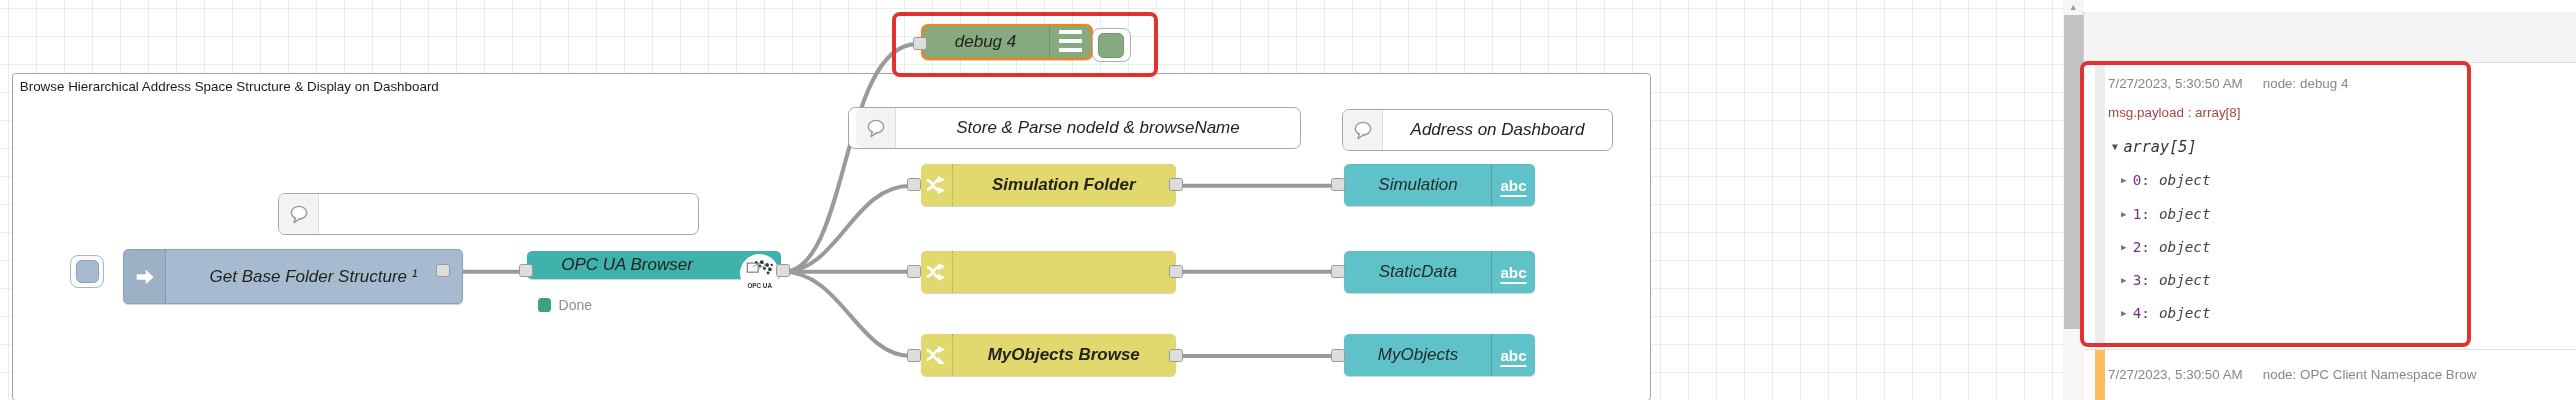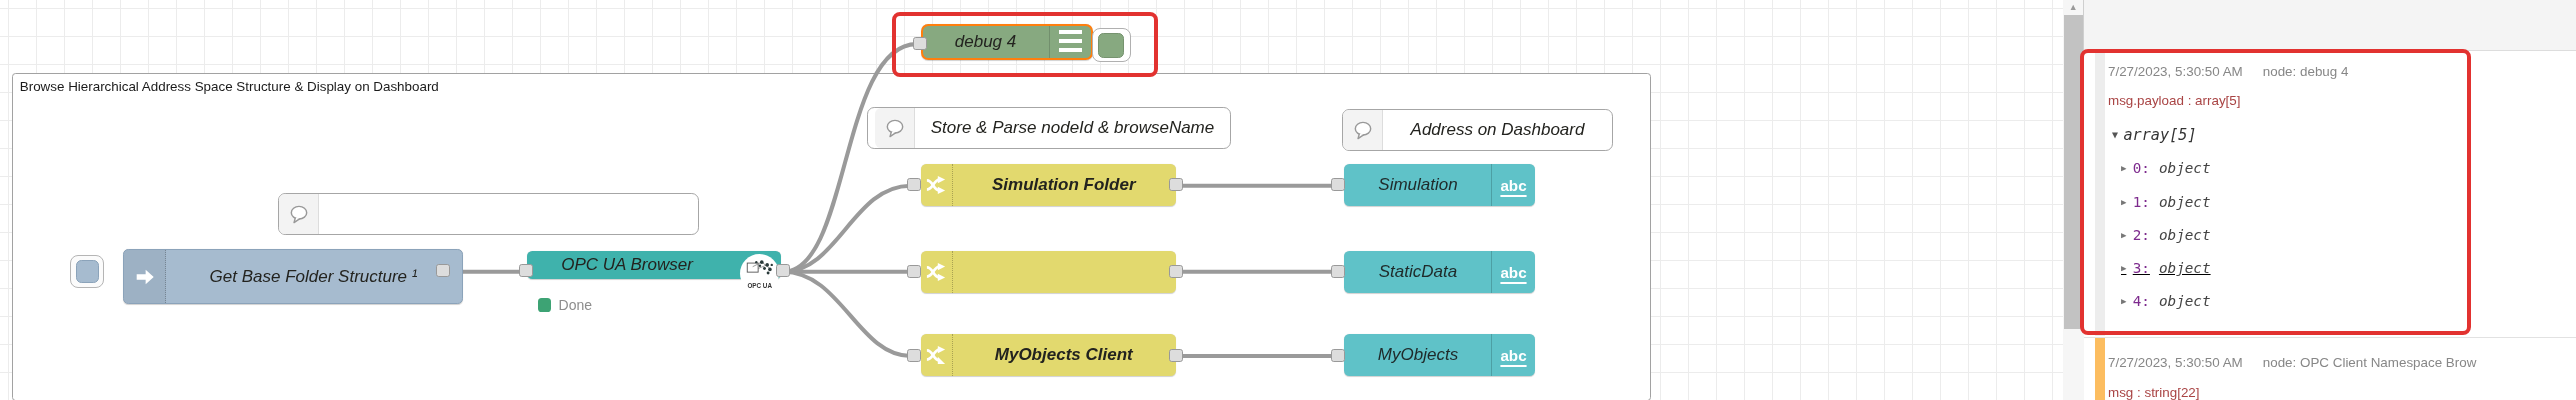--- a/index.html
+++ b/index.html
@@ -86,39 +86,39 @@
   .anno{position:absolute;border:4.5px solid #e23230;border-radius:8px;z-index:5;box-sizing:border-box;}
   .anno-node{left:892px;top:11.6px;width:266px;height:65px;}
 
   
   .v-scrollbar{position:absolute;left:2063px;top:0;width:20.6px;height:401px;background:#f6f6f6;z-index:6;}
   .v-scroll-arrow{position:absolute;left:0;top:0;width:20.6px;height:14.3px;display:flex;align-items:center;
         justify-content:center;font-size:9px;color:#9a9a9a;}
   .v-scroll-thumb{position:absolute;left:0.9px;top:15.2px;width:19px;height:314px;background:#c2c2c2;}
 
   
-  .sidebar{position:absolute;left:2083px;top:0;width:493px;height:330px;background:#fff;
+  .sidebar{position:absolute;left:2083px;top:12px;width:493px;height:330px;background:#fff;
         border-left:0.9px solid #cfcfcf;z-index:6;box-sizing:border-box;}
   .sb-header{position:absolute;left:0;top:0;right:0;height:50px;background:#f4f4f4;border-bottom:0.9px solid #ddd;}
   .msg-bar{position:absolute;width:10px;}
   .bar-1{left:10.8px;top:51px;height:285px;background:#ededed;}
   .bar-2{left:10.8px;top:338px;height:63px;background:#fcbd60;}
   .msg-sep{position:absolute;left:0;right:0;top:337px;height:0.9px;background:#e2e2e2;}
   .msg-head{position:absolute;left:24px;white-space:nowrap;font-size:13.4px;color:#878787;}
   .msg-head .ts{margin-right:20px;}
   .msg-path{position:absolute;left:24px;white-space:nowrap;font-size:13.4px;color:#a94444;}
   .t-root{position:absolute;left:28px;white-space:nowrap;font-family:"DejaVu Sans Mono",monospace;
         font-size:15.2px;color:#333;font-style:italic;}
   .t-root .tri{font-style:normal;font-size:10px;color:#555;margin-right:5.4px;vertical-align:1.8px;}
   .t-item{position:absolute;left:37px;white-space:nowrap;font-family:"DejaVu Sans Mono",monospace;font-size:14.3px;}
   .t-item .tri{font-size:9px;color:#777;margin-right:6.3px;vertical-align:1.8px;}
   .t-item .key{color:#7d2a8d;margin-right:9px;}
   .t-item .val{color:#444;font-style:italic;}
   .y-ts1{top:64px;} .y-path1{top:93px;} .y-root{top:126px;}
-  .y-i0{top:160px;} .y-i1{top:194px;} .y-i2{top:227px;} .y-i3{top:260px;text-decoration:underline;} .y-i4{top:293px;}
+  .y-i0{top:160px;} .y-i1{top:194px;} .y-i2{top:227px;} .y-i3{top:260px;} .y-i4{top:293px;}
   .y-ts2{top:355px;} .y-path2{top:385px;}
 </style>
 </head>
 <body>
 
 <div class="canvas">
 
   <div class="group-box">
     <div class="group-title">Browse Hierarchical Address Space Structure &amp; Display on Dashboard</div>
   </div>
@@ -136,21 +136,21 @@
 
   <div class="comment" style="left:278px;top:193px;width:421px;">
     <div class="comment-icon-sec">
       <svg width="20" height="19" viewBox="0 0 22 21">
           <ellipse cx="11" cy="8.5" rx="8.5" ry="7" fill="#fff" stroke="#999" stroke-width="1.6"></ellipse>
           <path d="M7,14 L5.5,19.5 L12,15" fill="#fff" stroke="#999" stroke-width="1.6" stroke-linejoin="round"></path>
         </svg>
     </div>
   </div>
 
-  <div class="comment" style="left:867px;top:107px;width:364px;padding-left:7px;">
+  <div class="comment" style="left:848px;top:107px;width:453px;padding-left:7px;">
     <div class="comment-icon-sec">
       <svg width="20" height="19" viewBox="0 0 22 21">
           <ellipse cx="11" cy="8.5" rx="8.5" ry="7" fill="#fff" stroke="#999" stroke-width="1.6"></ellipse>
           <path d="M7,14 L5.5,19.5 L12,15" fill="#fff" stroke="#999" stroke-width="1.6" stroke-linejoin="round"></path>
         </svg>
     </div>
     <div class="comment-text">Store &amp; Parse nodeId &amp; browseName</div>
   </div>
 
   <div class="comment" style="left:1342px;top:109px;width:271px;">
@@ -233,21 +233,21 @@
   </div>
   <div class="node n-switch r3">
     <div class="icon-sec">
       <svg width="20" height="20" viewBox="0 0 22 22">
           <path d="M1,16 C8,16 8,5 15,5" stroke="#fff" stroke-width="3" fill="none"></path>
           <path d="M13,1 L21,5 L13,9 z" fill="#fff"></path>
           <path d="M1,6 C8,6 8,17 15,17" stroke="#fff" stroke-width="3" fill="none"></path>
           <path d="M13,13 L21,21 L13,21 z" fill="#fff"></path>
         </svg>
     </div>
-    <div class="node-label">MyObjects Client</div>
+    <div class="node-label">MyObjects Browse</div>
   </div>
 
   <div class="node n-ui r1">
     <div class="node-label">Simulation</div>
     <div class="abc-sec">abc</div>
   </div>
   <div class="node n-ui r2">
     <div class="node-label">StaticData</div>
     <div class="abc-sec">abc</div>
   </div>
@@ -280,21 +280,21 @@
 
 <div class="sidebar">
   <div class="sb-header"></div>
   <div class="msg-bar bar-1"></div>
   <div class="msg-bar bar-2"></div>
   <div class="msg-sep"></div>
 
   <div class="msg-head y-ts1">
     <span class="ts">7/27/2023, 5:30:50 AM</span><span>node: debug 4</span>
   </div>
-  <div class="msg-path y-path1">msg.payload : array[5]</div>
+  <div class="msg-path y-path1">msg.payload : array[8]</div>
   <div class="t-root y-root">
     <span class="tri">▼</span><span>array[5]</span>
   </div>
   <div class="t-item y-i0">
     <span class="tri">▶</span><span class="key">0:</span><span class="val">object</span>
   </div>
   <div class="t-item y-i1">
     <span class="tri">▶</span><span class="key">1:</span><span class="val">object</span>
   </div>
   <div class="t-item y-i2">

